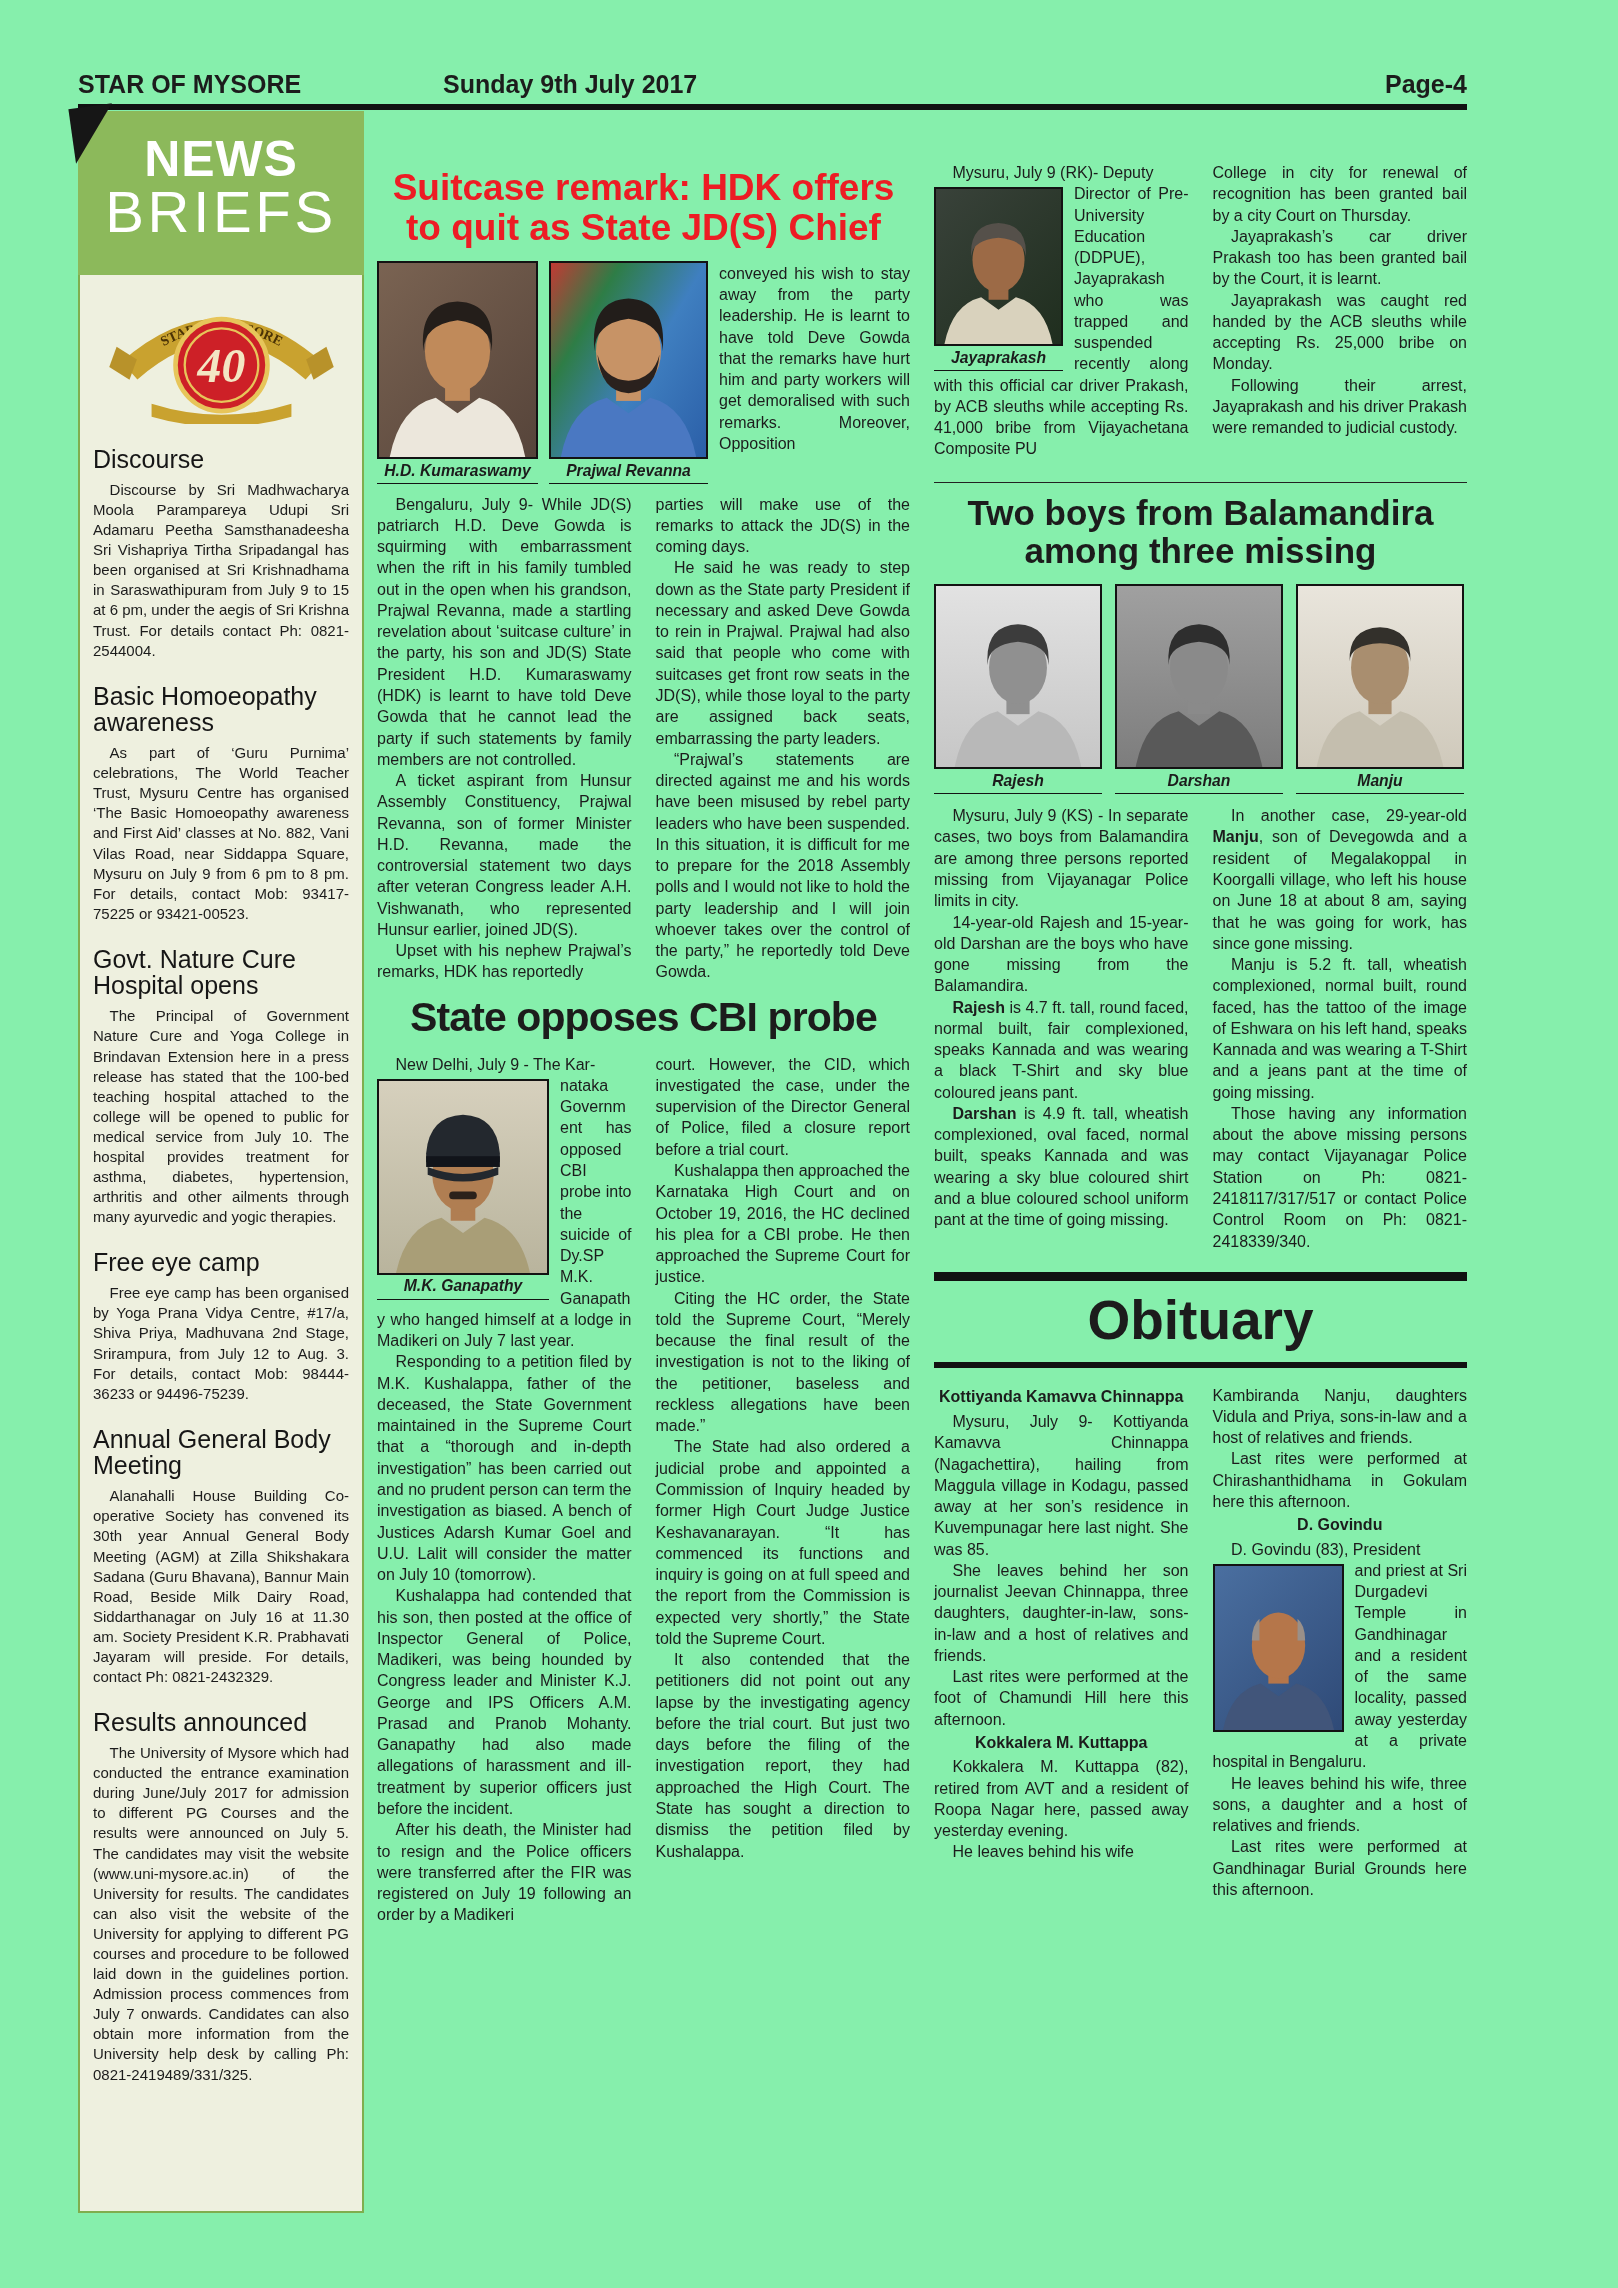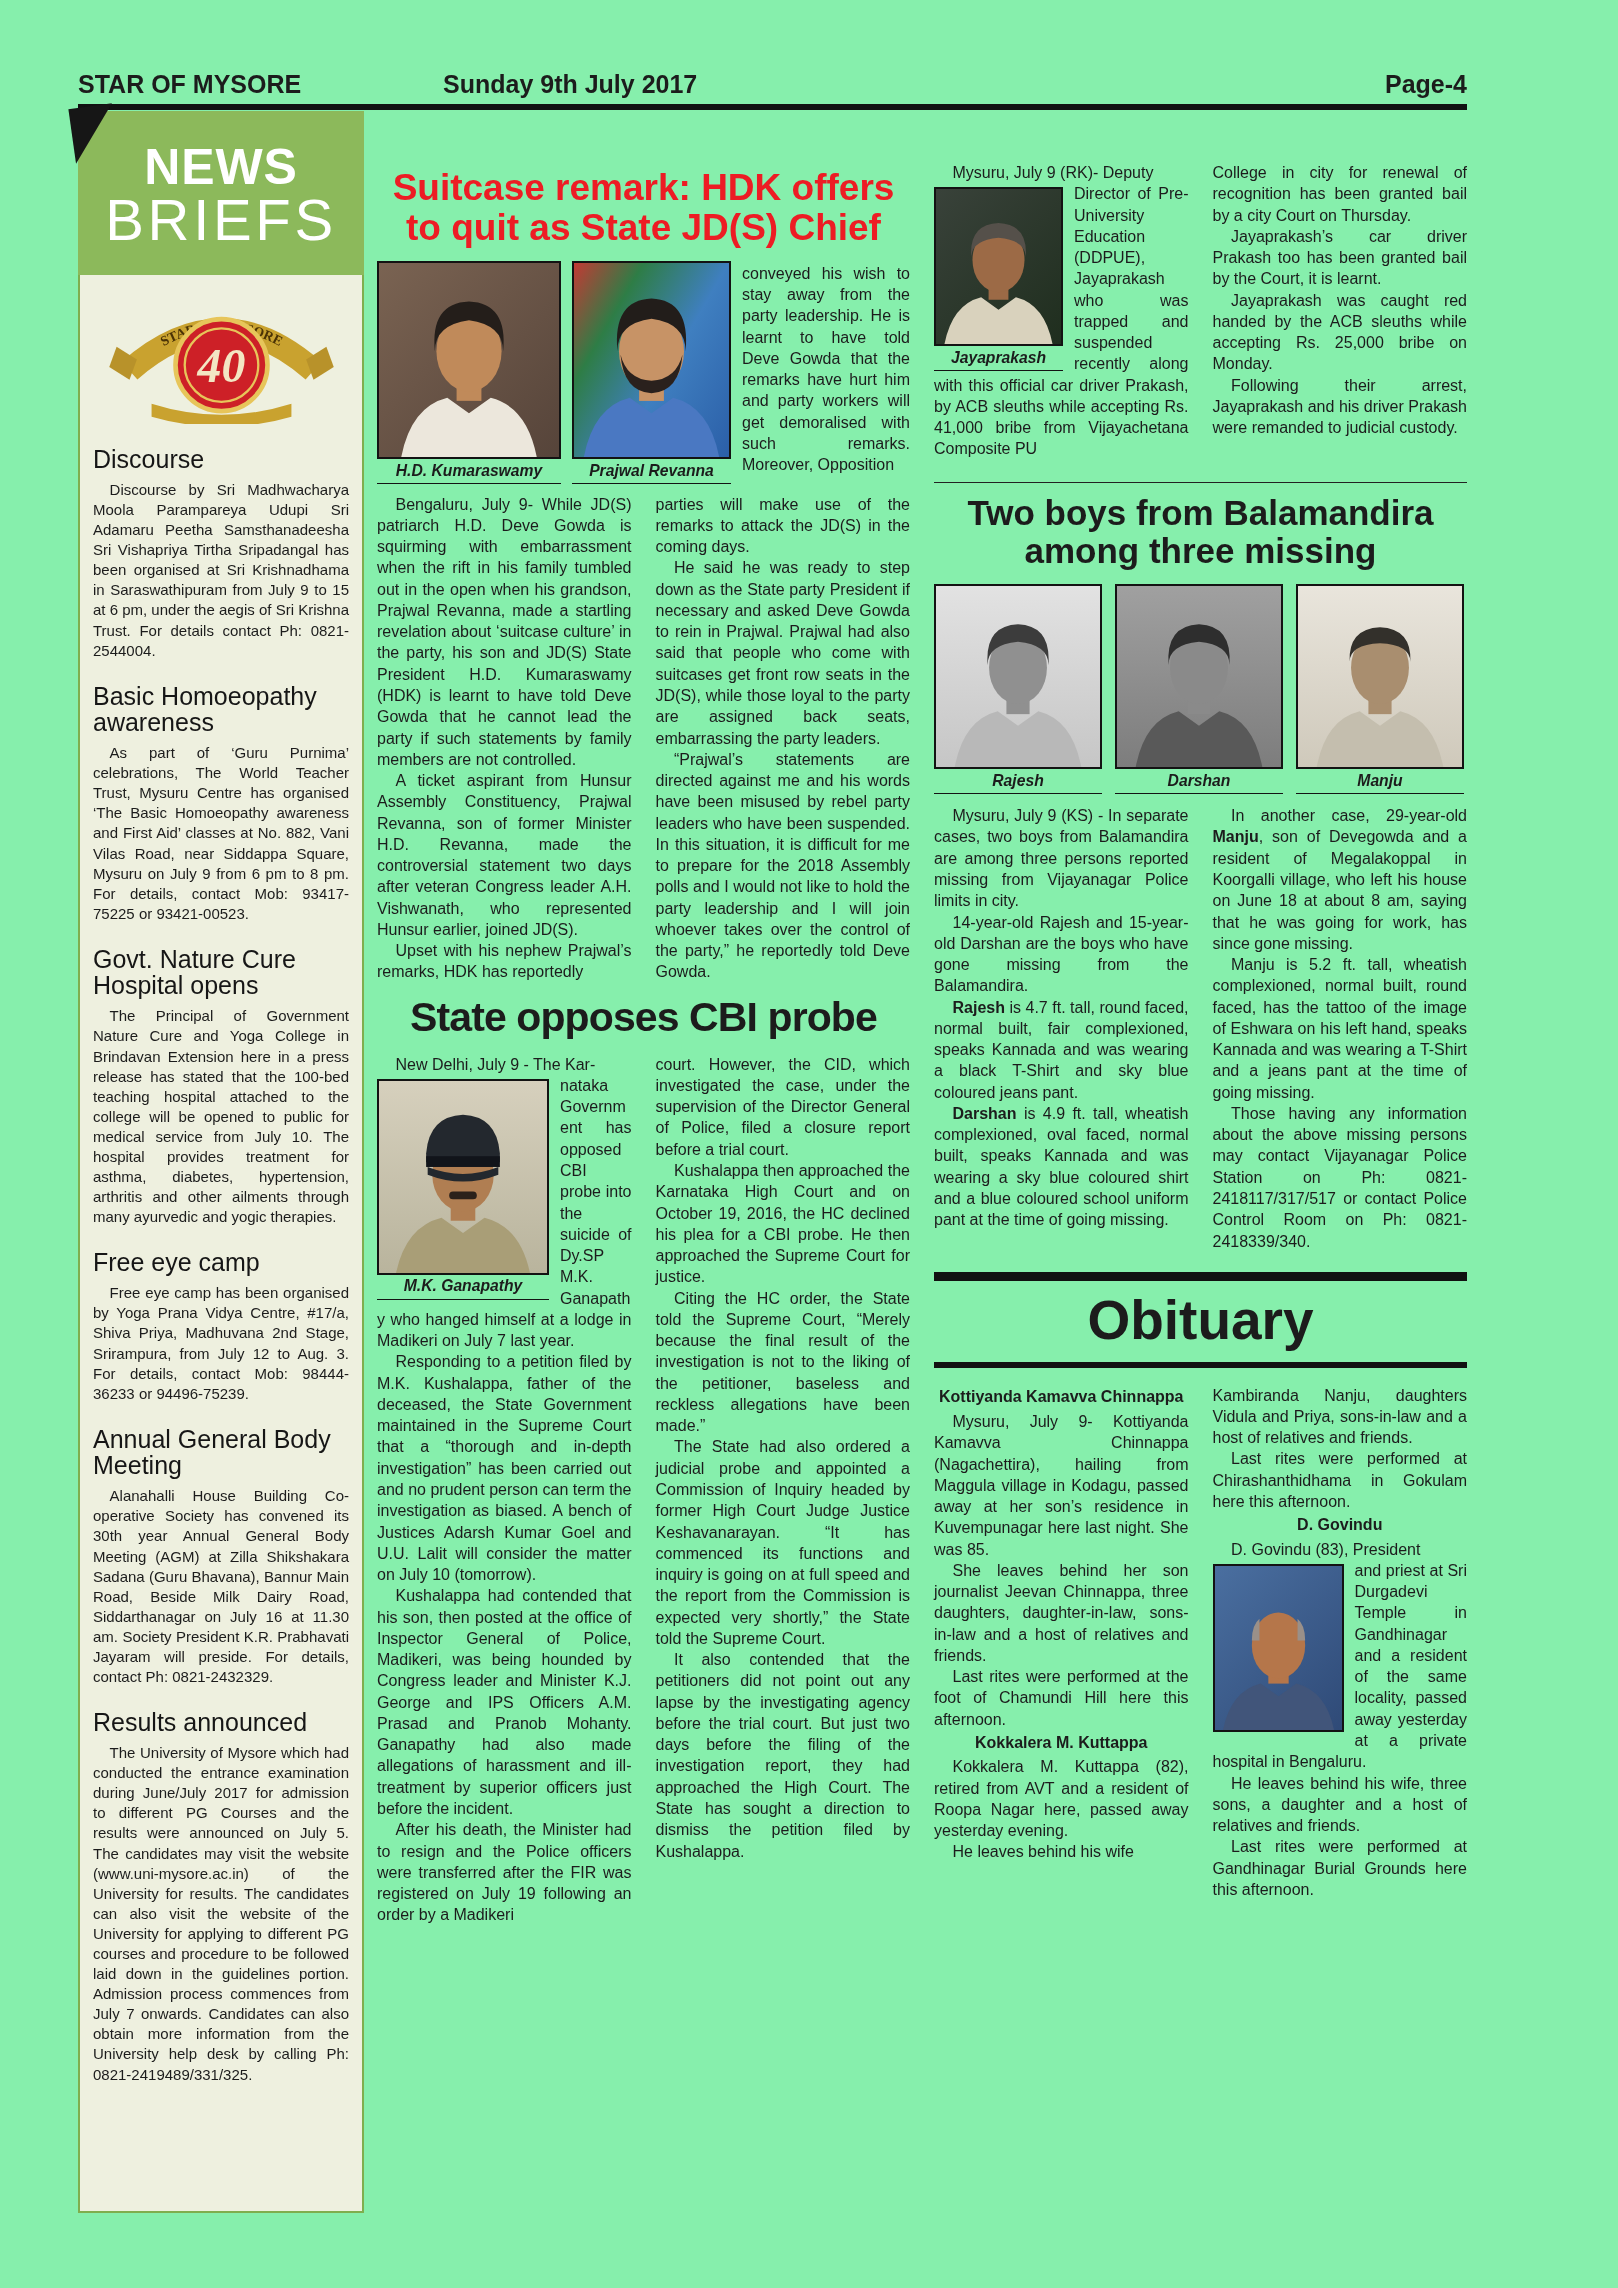--- a/index.html
+++ b/index.html
@@ -12,21 +12,21 @@
   .mast-paper{position:absolute;left:0;top:0;}
   .mast-date{position:absolute;left:365px;top:0;}
   .mast-page{position:absolute;right:0;top:0;}
   .mast-rule{height:6.5px;background:#111;margin-top:2.8px;}
 
   
   .sidebar{position:absolute;left:78px;top:111px;width:286px;}
   .nb-head{position:relative;background:#8cb95b;height:164px;}
   .nb-tri{position:absolute;top:-4.6px;left:-6.5px;width:0;height:0;
           border-top:55px solid #161616;border-right:44px solid transparent;transform:rotate(-8deg);}
-  .nb-title{text-align:center;color:#fff;padding-top:32px;line-height:.98;}
+  .nb-title{text-align:center;color:#fff;padding-top:24px;line-height:.98;}
   .nb-l1{font-size:50px;font-weight:bold;letter-spacing:0.9px;}
   .nb-l2{font-size:58px;font-weight:400;letter-spacing:3.7px;}
   .nb-body{background:#eef0df;border:2.8px solid #7fae4e;border-top:none;
            padding:9.2px 13px 16.6px;min-height:1938px;box-sizing:border-box;}
   .nb-logo{display:block;margin:1.8px auto 5.5px;}
   .nb-h{font-size:25px;font-weight:400;line-height:1.06;margin:22px 0 7.4px;color:#161616;}
   .nb-p{font-size:15px;line-height:1.34;text-align:justify;text-indent:16.6px;margin:0;
         overflow-wrap:break-word;}
 
   
@@ -59,21 +59,21 @@
   .f-darshan .skin{fill:#8a8a8a}.f-darshan .hair{fill:#2e2e2e}.f-darshan .torso{fill:#595959}
   .f-manju{background:linear-gradient(#e9e5dc,#cfc9bb);}
   .f-manju .skin{fill:#a98e6f}.f-manju .hair{fill:#33302b}.f-manju .torso{fill:#c4beae}
   .f-govindu{background:linear-gradient(135deg,#4a6fa0,#2f4a77);}
   .f-govindu .skin{fill:#b5764a}.f-govindu .hair{fill:#9a9089}.f-govindu .torso{fill:#41557a}
 
   
   .mid{position:absolute;left:377px;top:168px;width:533px;}
   .red-head{color:#ed1c24;font-size:37px;font-weight:bold;text-align:center;line-height:1.08;margin:0;}
   .photo-row{display:flex;gap:11px;margin-top:13px;}
-  .phf-hdk{width:184px;}  .phf-hdk .ph{height:194px;}
+  .phf-hdk{width:161px;}  .phf-hdk .ph{height:194px;}
   .phf-prajwal{width:159px;} .phf-prajwal .ph{height:194px;}
   .side-col{flex:1;padding-top:1.8px;}
   .mid-cols{margin-top:9.2px;}
   .banner{position:relative;background:#141414;color:#fff;margin:16.6px 0 0 44px;
           font-family:"Liberation Serif",serif;font-weight:bold;font-size:29px;
           text-align:center;padding:8.3px 0 10px;}
   .banner-tri{position:absolute;left:-42px;top:-7.4px;width:0;height:0;
               border-top:41px solid #ed1c24;border-right:35px solid transparent;transform:rotate(-12deg);}
   .cbi-head{font-size:41px;font-weight:bold;text-align:center;margin:11px 0 13px;letter-spacing:-0.9px;}
   .phf-gana{width:172px;} .phf-gana .ph{height:192px;}

